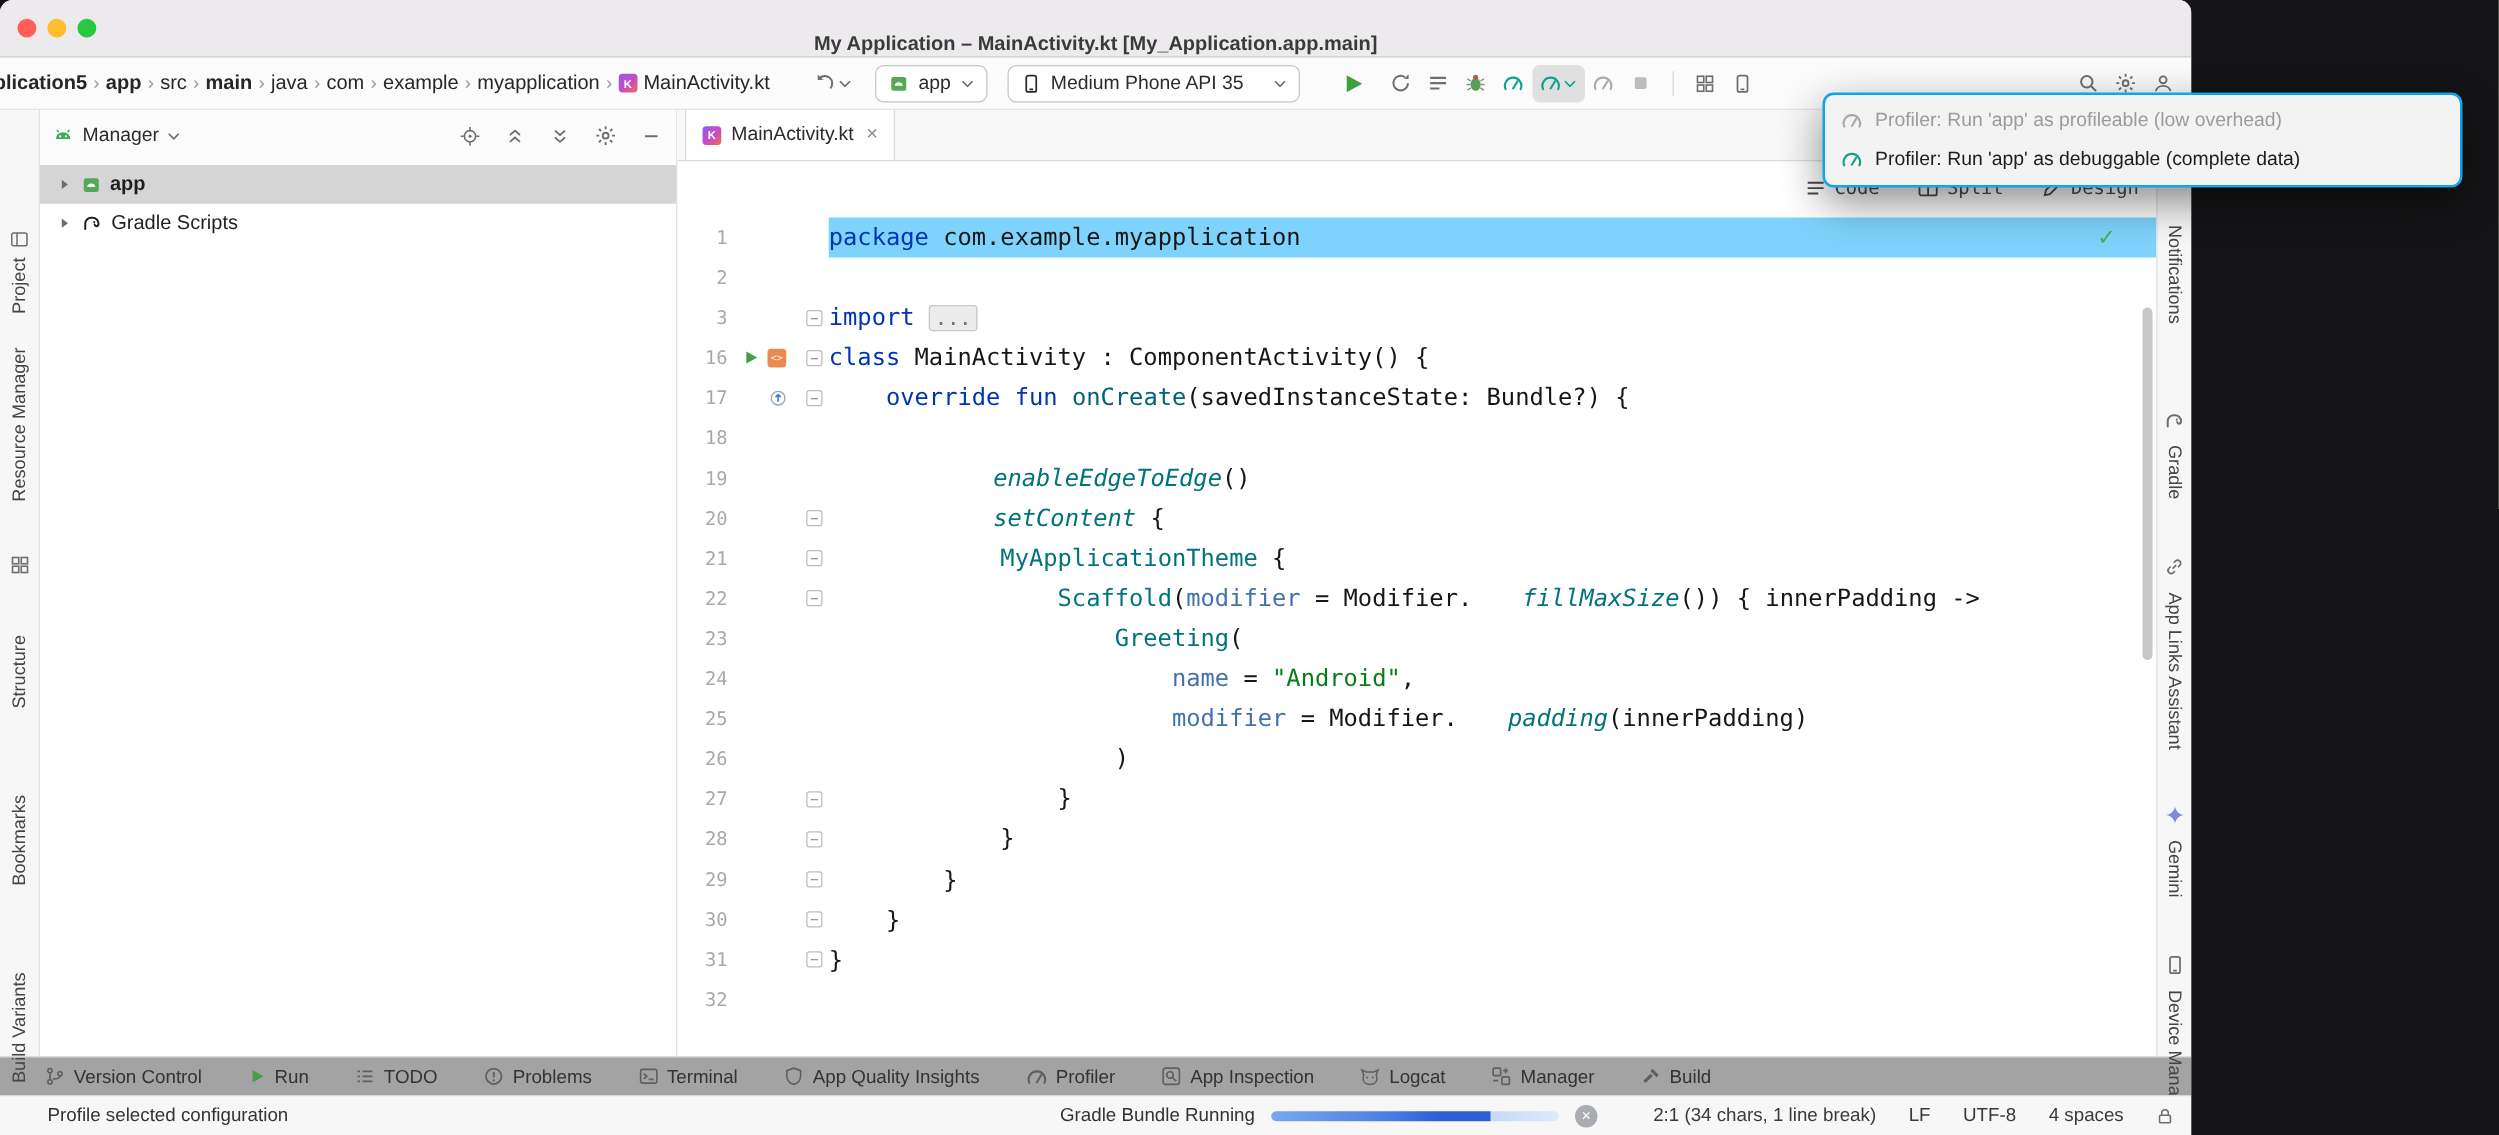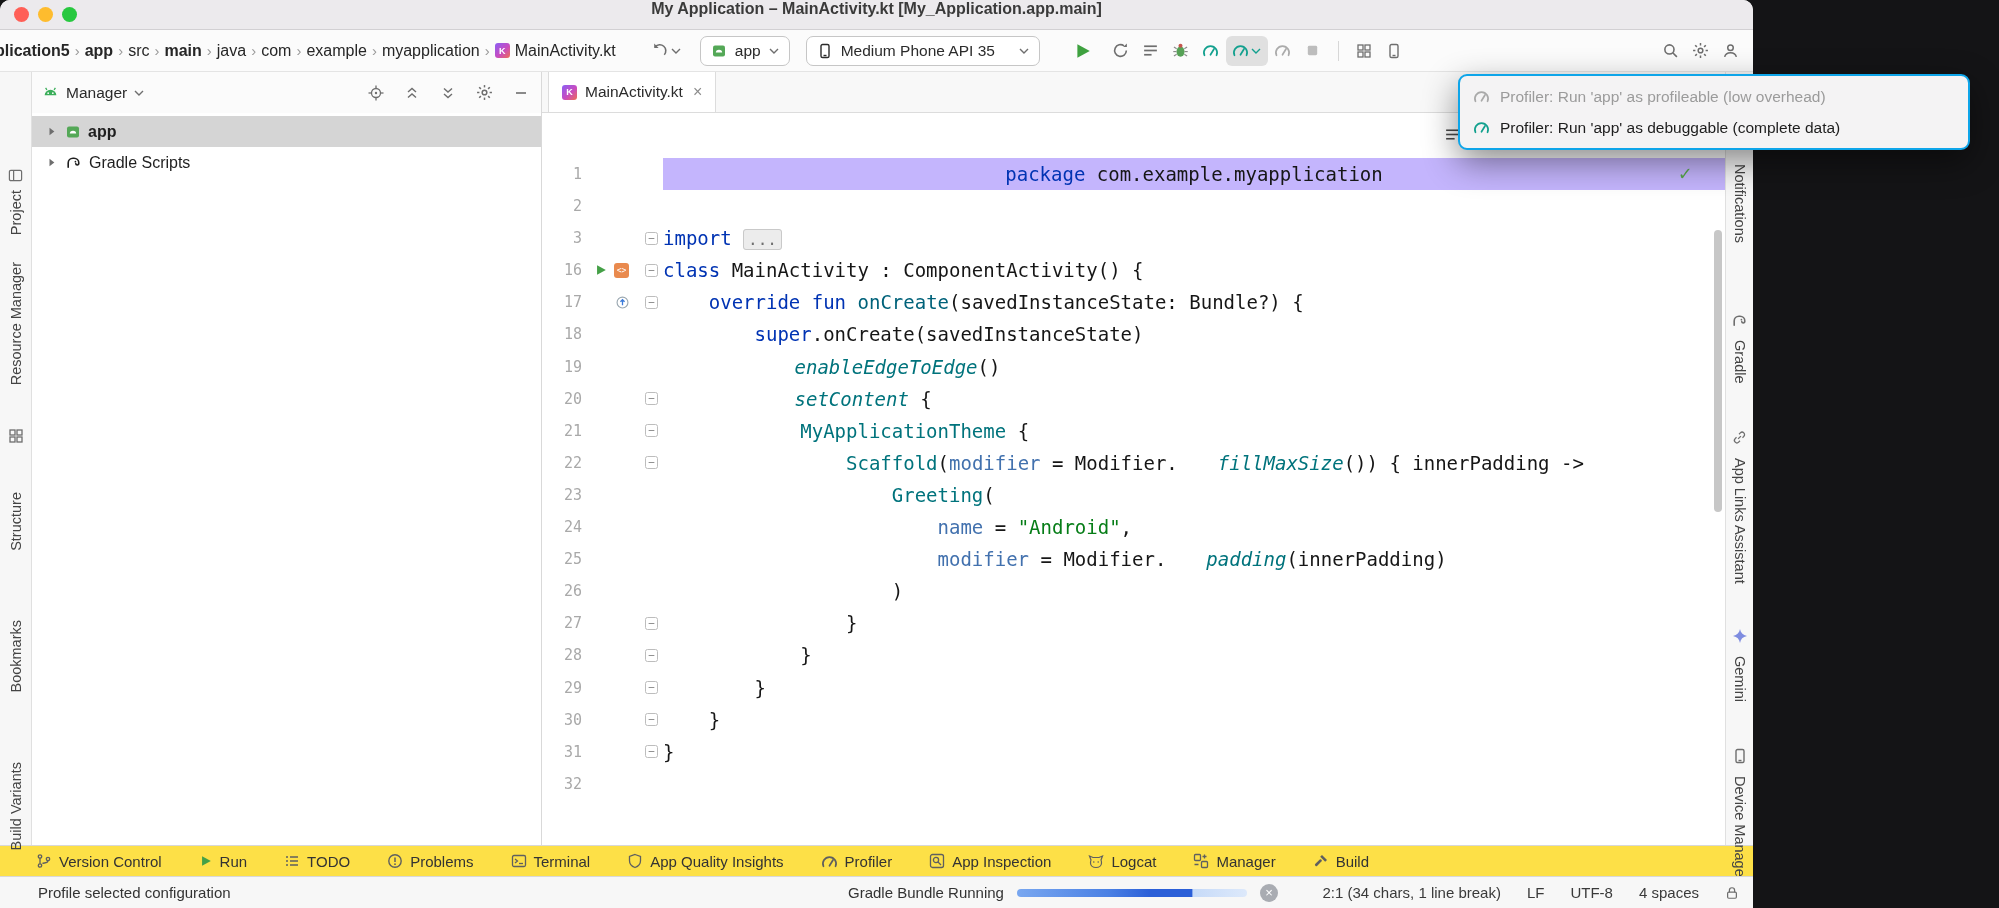--- a/index.html
+++ b/index.html
@@ -2,21 +2,21 @@
 <html><head>
 <meta charset="utf-8">
 <style>
   *{box-sizing:border-box;margin:0;padding:0;}
   html,body{margin:0;padding:0;}
   body{width:1999px;height:908px;background:#141416;font-family:"Liberation Sans",sans-serif;overflow:hidden;}
   .screen{position:relative;width:1999px;height:908px;overflow:hidden;}
   .window{position:absolute;left:0;top:0;width:1753px;height:908px;background:#fff;border-radius:10px 10px 0 0;overflow:hidden;display:flex;flex-direction:column;}
 
   
-  .titlebar{height:30px;background:#ECEAED;border-bottom:1px solid #D2D0D3;display:flex;align-items:flex-start;position:relative;flex:0 0 auto;}
+  .titlebar{height:46px;background:#ECEAED;border-bottom:1px solid #D2D0D3;display:flex;align-items:flex-end;position:relative;flex:0 0 auto;}
   .lights{position:absolute;left:14px;top:0;bottom:0;display:flex;align-items:center;gap:9px;}
   .light{width:15px;height:15px;border-radius:50%;display:inline-block;}
   .light.red{background:#FF5F57;}.light.yellow{background:#FEBC2E;}.light.green{background:#28C840;}
   .title{width:100%;text-align:center;font-size:16px;font-weight:bold;color:#3a3a3a;white-space:nowrap;}
 
   
   .toolbar{height:42px;background:#FBFBFB;border-bottom:1px solid #E4E4E4;display:flex;align-items:center;padding:0 8px 0 0;flex:0 0 auto;white-space:nowrap;}
   .crumbs{display:flex;align-items:center;font-size:16px;color:#262626;margin-left:-7px;}
   .crumb{padding:0 2px;display:flex;align-items:center;gap:5px;}
   .crumb.bold{font-weight:bold;}
@@ -55,40 +55,40 @@
   .tabbar{height:41px;background:#F8F8F8;border-bottom:1px solid #DCDCDC;display:flex;flex:0 0 auto;}
   .tab{display:flex;align-items:center;gap:8px;padding:0 13px;background:#fff;border-left:1px solid #DCDCDC;border-right:1px solid #DCDCDC;font-size:15.5px;color:#2b2b2b;margin-left:6px;}
   .tab .close{color:#8B8B8B;font-size:16px;margin-left:2px;}
   .codearea{flex:1;position:relative;overflow:hidden;padding-top:45px;font-family:"DejaVu Sans Mono",monospace;font-size:19px;}
   .cline{display:flex;height:32.1px;}
   .lnum{width:40px;text-align:right;color:#A9A9A9;font-size:15px;line-height:32.1px;flex:0 0 auto;font-family:"DejaVu Sans Mono",monospace;}
   .gico{width:58px;padding-left:12px;display:flex;gap:6px;align-items:center;flex:0 0 auto;}
   .gico .ovr{margin-left:21px;}
   .fold{width:23px;display:flex;align-items:center;justify-content:center;flex:0 0 auto;}
   .ctext{flex:1;white-space:pre;color:#161616;line-height:32.1px;}
-  .cline.selected .ctext{background:#c4b5fd;text-align:center;}
+  .cline.selected .ctext{background:#7dd3fc;}
   .tk-kw{color:#0033B3;}
   .tk-dc{color:#00627A;}
   .tk-fn{color:#00737C;}
   .tk-fi{color:#00737C;font-style:italic;margin-left:40px;}
   .tk-ar{color:#4271AE;}
   .tk-st{color:#067D17;}
   .tk-pl{color:#161616;}
   .tk-fd{background:#ECECEC;border:1px solid #C9C9C9;border-radius:3px;padding:0 4px;color:#6f6f6f;font-size:16px;}
   .foldbox{width:13px;height:13px;border:1px solid #BDBDBD;border-radius:2.5px;color:#8a8a8a;font-size:11px;line-height:11px;display:inline-flex;align-items:center;justify-content:center;background:#fff;}
   .check{position:absolute;top:48px;right:34px;color:#57A64A;font-size:20px;font-weight:bold;}
   .scrollthumb{position:absolute;right:3px;top:117px;width:8px;height:282px;border-radius:4px;background:#C7C7C7;}
   .modes{position:absolute;top:12px;right:14px;display:flex;gap:30px;color:#4a4a4a;font-size:15px;align-items:center;z-index:1;}
   .mode{display:flex;gap:7px;align-items:center;}
   .kicon{width:15px;height:15px;border-radius:3px;background:linear-gradient(135deg,#8A5FF5 0%,#C94CBF 55%,#EE6E52 100%);display:inline-flex;align-items:center;justify-content:center;flex:0 0 auto;}
   .kicon::after{content:"K";color:#fff;font-size:9px;font-weight:bold;}
   .classicon{width:15px;height:15px;border-radius:3px;background:#E98A4E;color:#fff;font-size:8px;display:inline-flex;align-items:center;justify-content:center;font-family:"DejaVu Sans Mono",monospace;flex:0 0 auto;}
 
   
-  .twbar{height:31px;background:#fde047;border-top:1px solid #D8D8D8;display:flex;align-items:center;gap:37px;padding-left:36px;font-size:15px;color:#333;flex:0 0 auto;white-space:nowrap;}
+  .twbar{height:31px;background:#a3a3a3;border-top:1px solid #D8D8D8;display:flex;align-items:center;gap:37px;padding-left:36px;font-size:15px;color:#333;flex:0 0 auto;white-space:nowrap;}
   .twitem{display:flex;align-items:center;gap:7px;}
   .twitem .ic{color:#5F5F5F;display:flex;}
 
   
   .status{height:32px;background:#F7F7F7;border-top:1px solid #D8D8D8;display:flex;align-items:center;font-size:15px;color:#333;padding:0 14px 0 38px;position:relative;flex:0 0 auto;white-space:nowrap;}
   .sb-build{position:absolute;left:848px;display:flex;align-items:center;gap:13px;}
   .progress{width:230px;height:8px;border-radius:4px;background:linear-gradient(90deg,#79A7F0 0%,#4A80E4 40%,#2B5FD8 58%,#2B5FD8 76%,#C6DAF8 76.5%,#DDE9FB 100%);}
   .cancel{width:18px;height:18px;border-radius:50%;background:#A9ACB2;color:#fff;font-size:13px;display:flex;align-items:center;justify-content:center;}
   .sb-right{margin-left:auto;display:flex;align-items:center;gap:26px;color:#3a3a3a;}
   .sb-right .ic{color:#6E6E6E;display:flex;}
@@ -532,21 +532,20 @@
                 </span>
                 <span class="fold">
                   <span class="foldbox">−</span>
                 </span>
                 <span class="ctext"><span class="tk-pl">    </span><span class="tk-kw">override</span><span class="tk-pl"> </span><span class="tk-kw">fun</span><span class="tk-pl"> </span><span class="tk-dc">onCreate</span><span class="tk-pl">(savedInstanceState: Bundle?) {</span></span>
               </div>
               <div class="cline">
                 <span class="lnum">18</span>
                 <span class="gico"></span>
                 <span class="fold"></span>
-                <span class="ctext"><span class="tk-pl">        </span><span class="tk-kw">super</span><span class="tk-pl">.onCreate(savedInstanceState)</span></span>
               </div>
               <div class="cline">
                 <span class="lnum">19</span>
                 <span class="gico"></span>
                 <span class="fold"></span>
                 <span class="ctext"><span class="tk-pl">        </span><span class="tk-fi">enableEdgeToEdge</span><span class="tk-pl">()</span></span>
               </div>
               <div class="cline">
                 <span class="lnum">20</span>
                 <span class="gico"></span>

